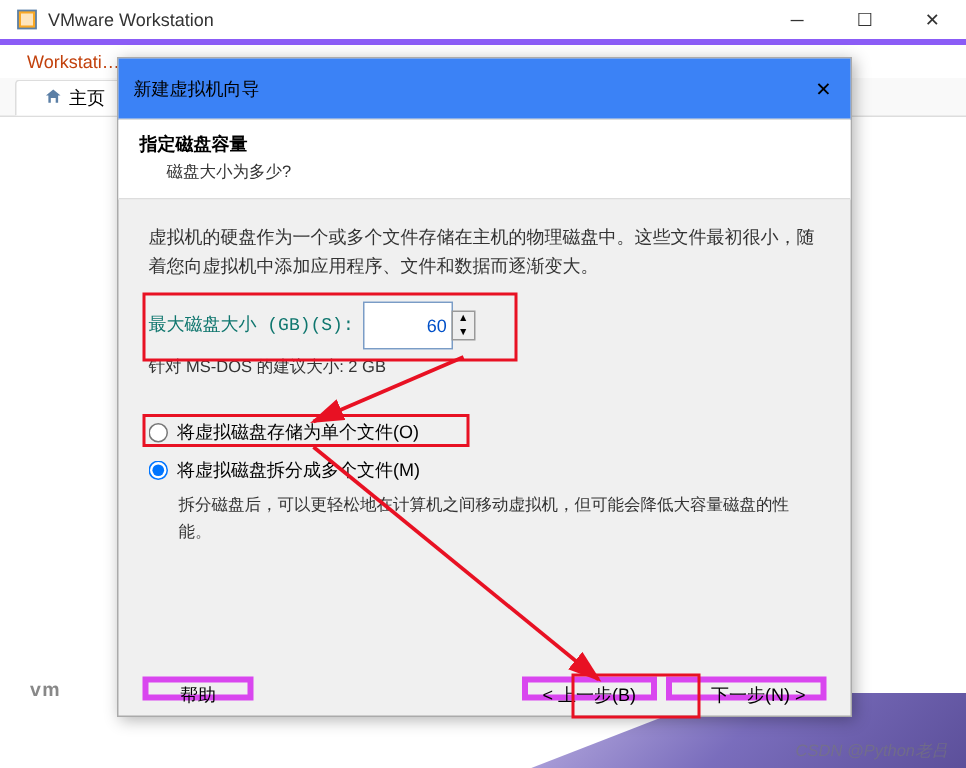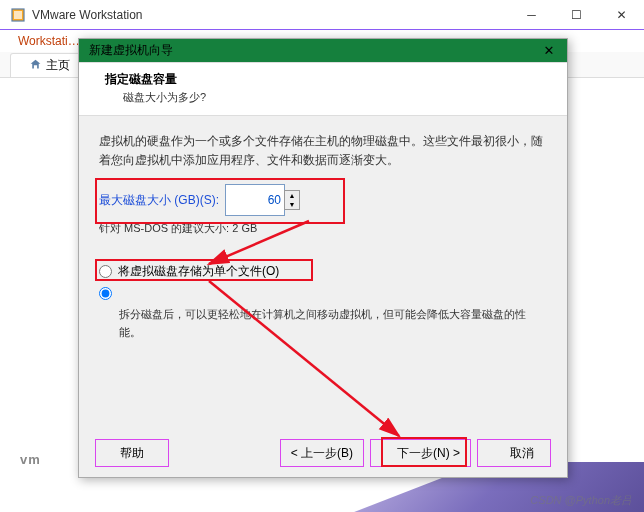--- a/index.html
+++ b/index.html
@@ -1,67 +1,67 @@
 <!DOCTYPE html>
 <html><head>
   <meta charset="utf-8">
   <style>
     * { box-sizing: border-box; margin: 0; padding: 0; font-family: "Microsoft YaHei", "Segoe UI", Tahoma, sans-serif; }
     body { width: 644px; height: 512px; background: #f5f5f5; overflow: hidden; position: relative; }
     
     .main-window { width: 644px; height: 512px; background: #fff; position: relative; }
-    .main-titlebar { height: 30px; background: #fff; display: flex; align-items: center; border-bottom: 1px solid #8b5cf6; }
+    .main-titlebar { height: 30px; background: #fff; display: flex; align-items: center; border-bottom: 4px solid #8b5cf6; }
     .main-titlebar .icon { width: 16px; height: 16px; margin: 0 6px 0 10px; }
     .main-titlebar .title { font-size: 12px; color: #333; flex: 1; }
     .window-controls { display: flex; }
     .win-btn { width: 45px; height: 30px; display: flex; align-items: center; justify-content: center; font-size: 12px; color: #333; }
     .win-close { color: #333; }
     
     .main-menubar { height: 22px; display: flex; align-items: center; padding: 0 10px; background: #fff; }
     .menu-item { font-size: 12px; color: #c2410c; padding: 0 8px; }
     
     .tab-bar { height: 26px; display: flex; padding: 0 10px; background: #f9f9f9; border-bottom: 1px solid #ddd; align-items: flex-end; }
     .tab { display: flex; align-items: center; padding: 3px 18px; font-size: 12px; border: 1px solid #ddd; border-bottom: none; background: #fff; border-radius: 3px 3px 0 0; }
     .home-icon { margin-right: 4px; }
     .tab-close { margin-left: 8px; color: #888; font-size: 11px; }
     
     .bg-area { position: absolute; bottom: 0; left: 0; right: 0; height: 50px; background: linear-gradient(135deg, #fff 0%, #e8e0f5 40%, #a89bd8 55%, #6b5db5 75%, #4a3c8f 100%); clip-path: polygon(75% 0, 100% 0, 100% 100%, 55% 100%); opacity: 0.9; }
     .bg-logo { position: absolute; left: 20px; bottom: 45px; font-size: 13px; font-weight: bold; color: #888; letter-spacing: 1px; }
     
     .dialog { position: absolute; top: 38px; left: 78px; width: 490px; height: 440px; background: #f0f0f0; border: 1px solid #aaa; box-shadow: 2px 2px 10px rgba(0,0,0,0.3); z-index: 10; }
-    .dlg-titlebar { height: 24px; background: #15803d; display: flex; align-items: center; padding: 0 6px 0 10px; border-bottom: 1px solid #ddd; }
+    .dlg-titlebar { height: 41px; background: #3b82f6; display: flex; align-items: center; padding: 0 6px 0 10px; border-bottom: 1px solid #ddd; }
     .dlg-title { font-size: 12px; flex: 1; }
     .dlg-close { width: 24px; height: 24px; display: flex; align-items: center; justify-content: center; font-size: 13px; }
     
-    .dlg-header { background: #fff; padding: 8px 18px 10px 26px; border-bottom: 1px solid #ddd; }
+    .dlg-header { background: #fff; padding: 8px 18px 10px 14px; border-bottom: 1px solid #ddd; }
     .dlg-header-title { font-size: 12px; font-weight: bold; margin-bottom: 2px; }
     .dlg-header-sub { font-size: 11px; margin-left: 18px; color: #333; }
     
     .dlg-body { padding: 16px 20px; font-size: 12px; line-height: 1.6; position: relative; height: 312px; }
     .desc-text { color: #333; }
     
     .annot-box { border: 2px solid #e81123; position: absolute; pointer-events: none; z-index: 20; }
     .annot-box-1 { top: 62px; left: 16px; width: 250px; height: 46px; }
     .annot-box-2 { top: 143px; left: 16px; width: 218px; height: 22px; }
     .annot-box-3 { top: -2px; left: 302px; width: 86px; height: 30px; }
     
     .field-row { margin-top: 14px; display: flex; align-items: center; }
-    .label { color: #1d4ed8; }
+    .label { color: #0f766e; font-family: Liberation Mono, monospace; }
     .num-input { width: 60px; height: 32px; border: 1px solid #7a9cc6; background: #fff; padding: 0 3px; text-align: right; color: #0050c8; font-size: 12px; margin-left: 6px; }
     .spinner { display: inline-flex; flex-direction: column; border: 1px solid #999; margin-left: -1px; }
     .spin-btn { width: 14px; height: 9px; font-size: 7px; display: flex; align-items: center; justify-content: center; background: #eee; border: none; line-height: 1; }
     .rec-text { margin-top: 4px; color: #333; font-size: 11px; }
     
     .radio-group { margin-top: 24px; }
     .radio-row { display: flex; align-items: center; margin-bottom: 6px; }
     .radio-row input { margin-right: 6px; }
     .radio-hint { font-size: 11px; color: #333; margin-left: 20px; margin-top: 2px; }
     
     .dlg-buttons { position: absolute; bottom: 10px; left: 0; right: 0; padding: 0 16px; display: flex; align-items: center; }
-    .btn { height: 28px; min-width: 74px; font-size: 12px; border: 1px solid #d946ef; background: #f0f0f0; padding: 0 10px; }
+    .btn { height: 16px; min-width: 74px; font-size: 12px; border: 4px solid #d946ef; background: #f0f0f0; padding: 0 10px; }
     .btn-help { }
     .spacer { flex: 1; }
     .btn + .btn { margin-left: 6px; padding-left: 26px; }
     
     .arrow-svg { position: absolute; pointer-events: none; z-index: 25; }
     
     .watermark { position: absolute; bottom: 4px; right: 12px; font-size: 11px; color: rgba(120,120,120,0.6); z-index: 30; font-style: italic; }
   </style>
 </head>
 <body>
@@ -129,20 +129,21 @@
     </div>
     <div class="rec-text">针对  MS-DOS 的建议大小: 2 GB</div>
 
     <div class="radio-group">
       <label class="radio-row">
         <input type="radio" name="diskfile" style="">
         <span>将虚拟磁盘存储为单个文件(O)</span>
       </label>
       <label class="radio-row">
         <input type="radio" name="diskfile" checked="" style="">
+        <span>将虚拟磁盘拆分成多个文件(M)</span>
       </label>
       <div class="radio-hint">拆分磁盘后，可以更轻松地在计算机之间移动虚拟机，但可能会降低大容量磁盘的性能。</div>
     </div>
 
     <svg class="arrow-svg" style="top:100px;left:120px;" width="120" height="60">
       <defs>
           <marker id="ah1" markerWidth="10" markerHeight="10" refX="8" refY="3" orient="auto">
             <path d="M0,0 L0,6 L9,3 z" fill="#e81123"></path>
           </marker>
         </defs>
@@ -158,17 +159,16 @@
       <line x1="10" y1="5" x2="200" y2="160" stroke="#e81123" stroke-width="2.5" marker-end="url(#ah2)"></line>
     </svg>
   </div>
 
   <div class="dlg-buttons">
     <div class="annot-box annot-box-3"></div>
     <button class="btn btn-help">帮助</button>
     <span class="spacer"></span>
     <button class="btn">&lt; 上一步(B)</button>
     <button class="btn">下一步(N) &gt;</button>
-    <button class="btn">取消</button>
   </div>
 </div>
 
 <div class="watermark">CSDN @Python老吕</div>
 
 </body></html>

